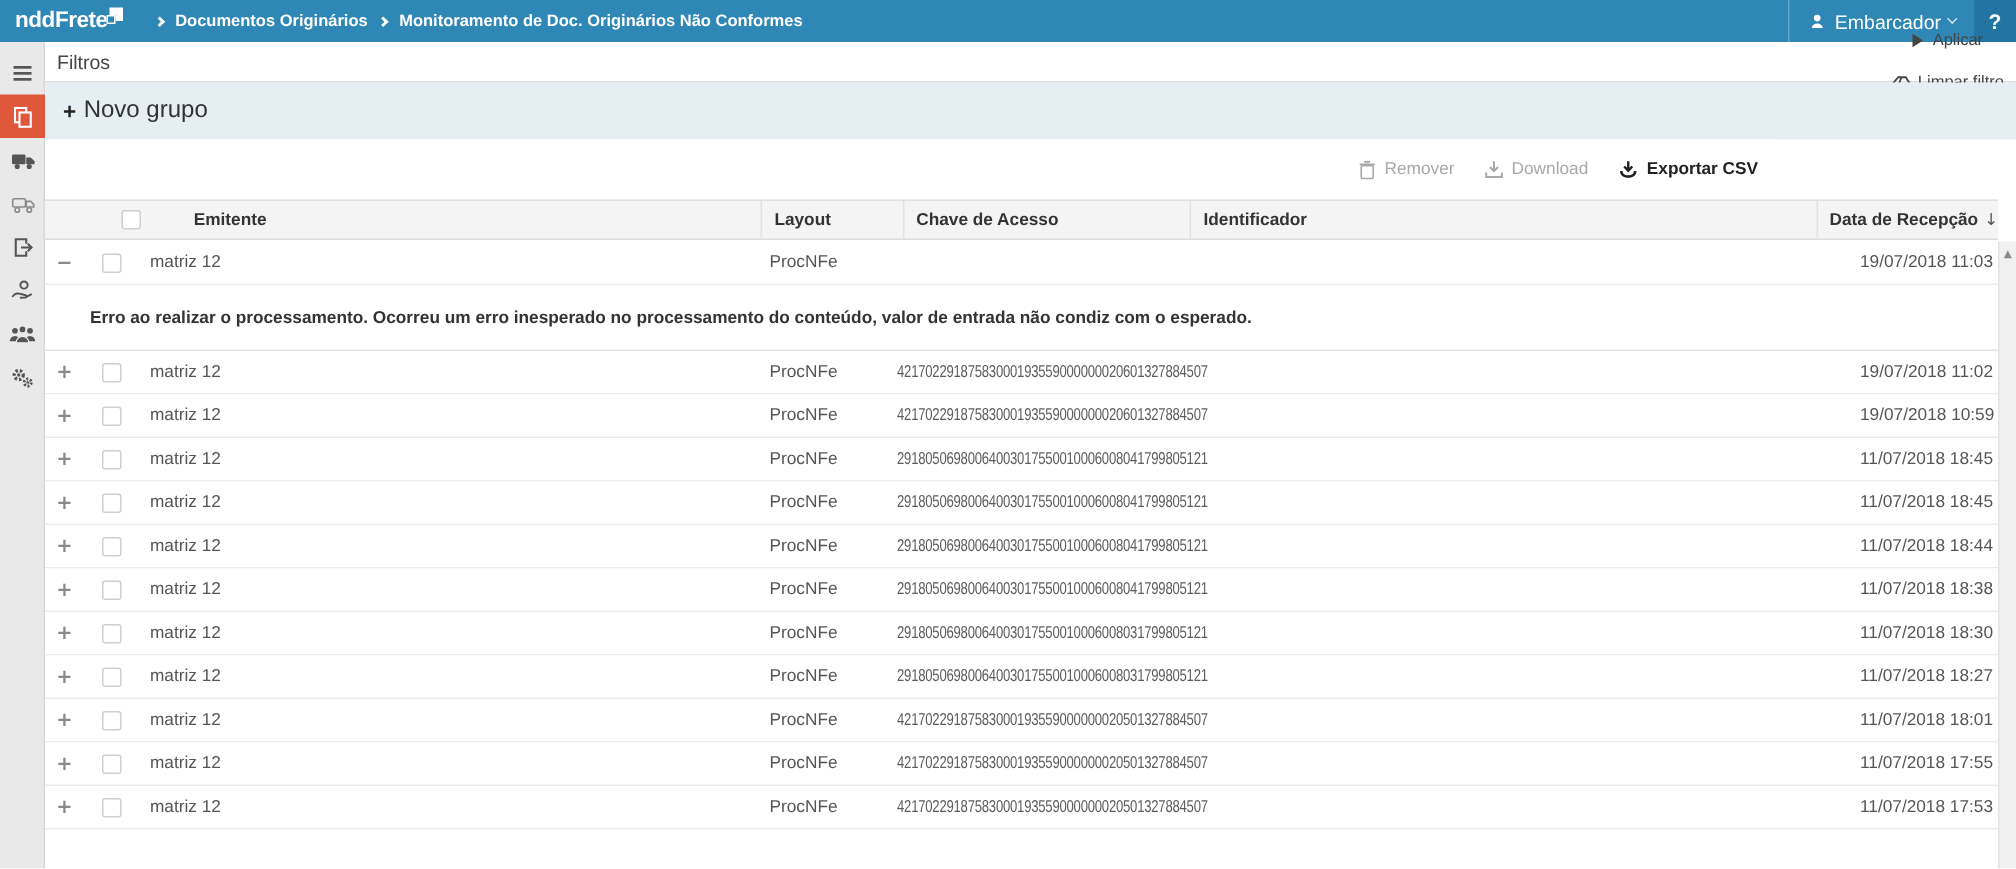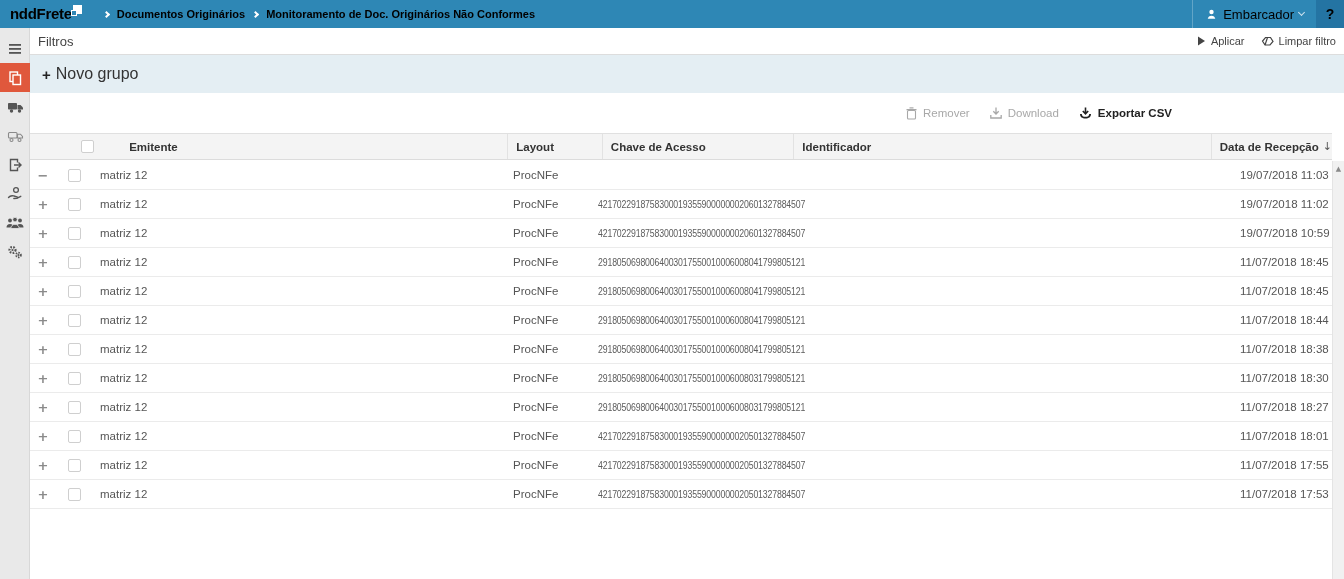--- a/index.html
+++ b/index.html
@@ -6,21 +6,21 @@
   html,body { width:1344px; height:579px; }
   body {
     font-family:"Liberation Sans", sans-serif;
     background:#fff; position:relative; overflow:hidden;
     -webkit-font-smoothing:antialiased;
   }
 
   
   .topbar {
     position:absolute; top:0; left:0; width:1344px; height:28px;
-    background:#2e87b5; display:flex; align-items:center; color:#000000;
+    background:#2e87b5; display:flex; align-items:center; color:#ffffff;
   }
   .logo { display:flex; align-items:flex-start; padding-left:10px; cursor:pointer; }
   .logo-text { font-size:15px; font-weight:bold; letter-spacing:-0.3px; line-height:26px; }
   .logo-mark { position:relative; width:9px; height:9px; background:#fff; margin:4px 0 0 1px; }
   .logo-mark::after { content:""; position:absolute; left:-2px; bottom:-2px; width:4px; height:4px; background:#2e87b5; border:1px solid #fff; }
   .crumbs { display:flex; align-items:center; margin-left:22px; gap:8px; }
   .crumb { font-size:11px; font-weight:bold; cursor:pointer; }
   .chev { width:5px; height:5px; border-top:2px solid #fff; border-right:2px solid #fff; transform:rotate(45deg); display:inline-block; }
   .topbar-right { margin-left:auto; display:flex; align-items:center; height:28px; }
   .user-box { display:flex; align-items:center; gap:5px; padding:0 12px; height:28px; border-left:1px solid rgba(255,255,255,0.25); cursor:pointer; }
@@ -37,21 +37,21 @@
   .side-item.active { background:#e0583c; }
   .side-item svg { display:block; }
 
   
   .filterbar {
     position:absolute; top:28px; left:30px; width:1314px; height:27px;
     background:#fff; border-bottom:1px solid #ddd;
     display:flex; align-items:center; padding:0 8px;
   }
   .filter-title { font-size:13px; color:#444; }
-  .filterbar-actions { margin-left:auto; display:flex; align-items:flex-end; gap:16px; }
+  .filterbar-actions { margin-left:auto; display:flex; align-items:center; gap:16px;flex-direction:column; }
   .fbtn { display:flex; align-items:center; gap:5px; font-size:11px; color:#444; cursor:pointer; }
 
   .newgroup {
     position:absolute; top:55px; left:30px; width:1314px; height:38px;
     background:#e4eef3; display:flex; align-items:center; padding-left:12px;
   }
   .newgroup-btn { display:flex; align-items:center; gap:5px; cursor:pointer; }
   .plus-glyph { font-size:15px; font-weight:bold; color:#222; line-height:1; }
   .newgroup-label { font-size:16px; color:#333; }
 
@@ -263,20 +263,21 @@
       </div>
     <div class="c-chk">
         <span class="cbx"></span>
       </div>
     <div class="c-emit">matriz 12</div>
     <div class="c-layout">ProcNFe</div>
     <div class="c-chave"><span class="chave-text"></span></div>
     <div class="c-ident"></div>
     <div class="c-data">19/07/2018 11:03</div>
   </div>
+<div class="error-row">Erro ao realizar o processamento. Ocorreu um erro inesperado no processamento do conteúdo, valor de entrada não condiz com o esperado.</div>
   <div class="trow">
     <div class="c-exp">
         <span class="expander">+</span>
       </div>
     <div class="c-chk">
         <span class="cbx"></span>
       </div>
     <div class="c-emit">matriz 12</div>
     <div class="c-layout">ProcNFe</div>
     <div class="c-chave"><span class="chave-text">42170229187583000193559000000020601327884507</span></div>

